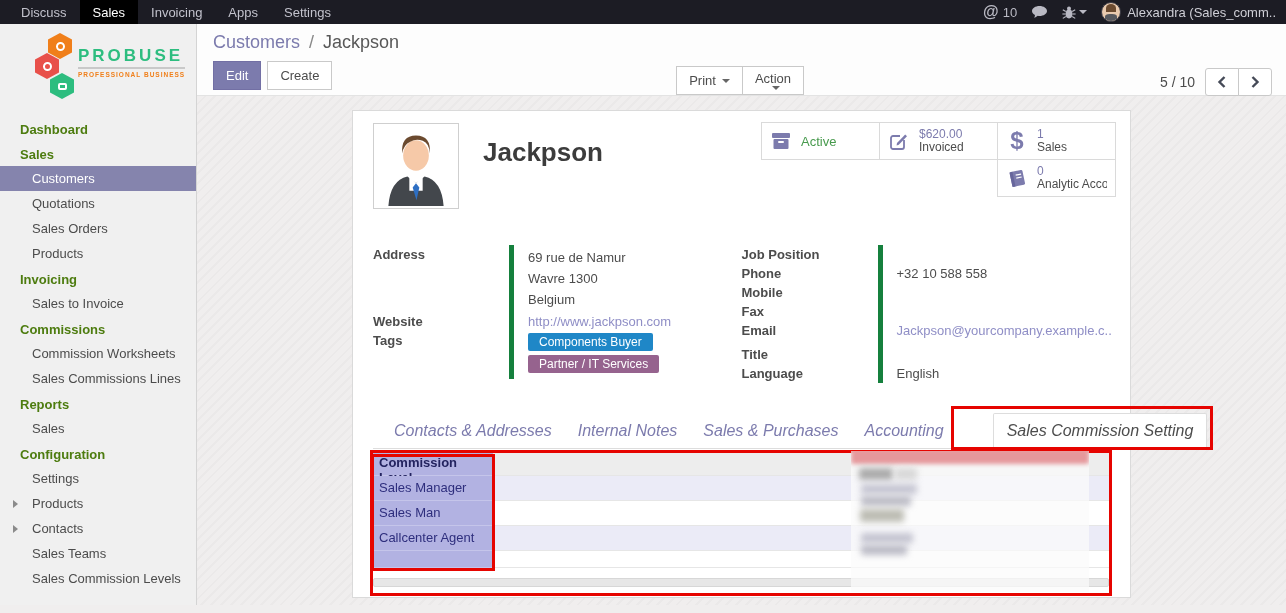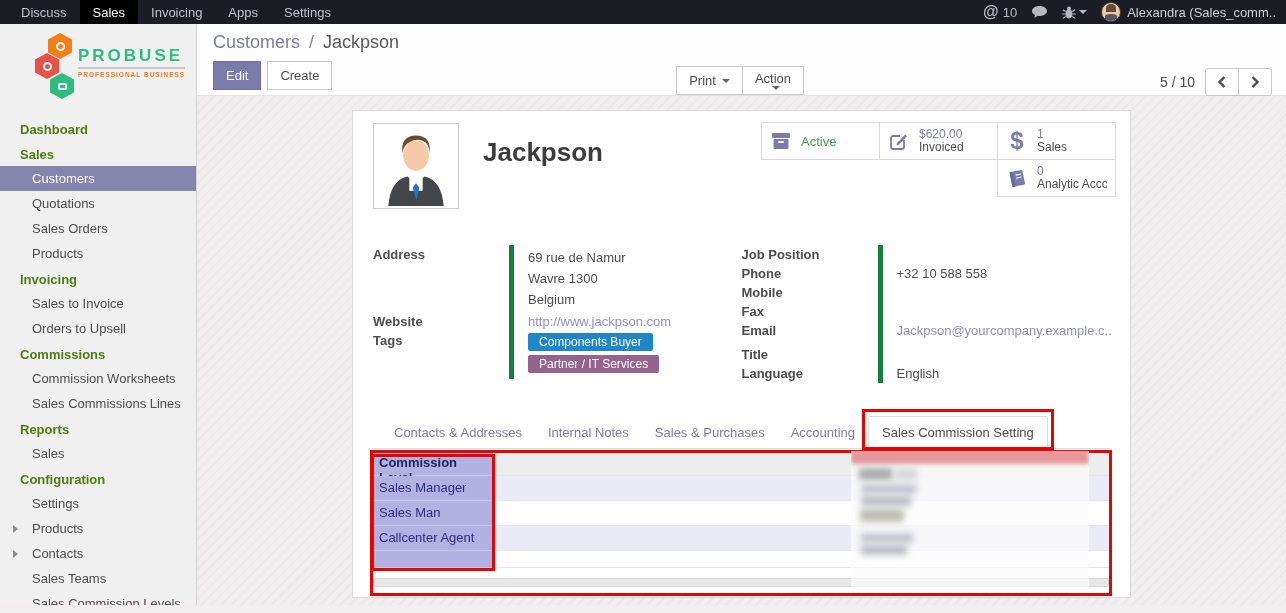--- a/index.html
+++ b/index.html
@@ -91,23 +91,23 @@
   .flabel { width:136px; font-weight:bold; color:#4c4c4c; flex:none; padding:2px 0; }
   .fvalue { flex:1; border-left:5px solid #15803d; padding:2px 0 2px 14px; color:#4c4c4c; min-height:18px; }
   .fvalue .line { line-height:21px; }
   .link { color:#8f8ec6; cursor:pointer; }
   .tag-pill { display:inline-block; color:#ffffff; border-radius:2px; padding:2px 11px; font-size:12px; margin-bottom:4px; cursor:pointer; }
   .tag-blue { background:#1f87c7; }
   .tag-purple { background:#96638e; }
 
   
   .tabs-row { display:flex; align-items:flex-end; border-bottom:1px solid #dddddd; margin-top:30px; padding-left:8px; height:36px; }
-  .tab { padding:8px 13px; color:#7c7bad; cursor:pointer; font-size:13px; white-space:nowrap; }
+  .tab { padding:8px 13px; color:#7c7bad; cursor:pointer; font-size:16px; white-space:nowrap;font-style:italic; }
   .tab-active-wrap { position:relative; }
-  .tab.active { color:#4c4c4c; background:#ffffff; border:1px solid #dddddd; border-bottom:1px solid #ffffff; margin-bottom:-1px; border-radius:2px 2px 0 0; }
+  .tab.active { color:#4c4c4c; background:#ffffff; border:1px solid #dddddd; border-bottom:1px solid #ffffff; margin-bottom:-1px; border-radius:2px 2px 0 0;margin-left:36px; }
   .annot { position:absolute; border:3px solid #e60400; pointer-events:none; }
   .annot-tab { left:-6px; right:-6px; top:-7px; bottom:-2px; z-index:5; }
 
   
   .ctable-wrap { position:relative; margin-top:2px; height:150px; }
   .ctable { width:738px; }
   .crow { display:flex; }
   .ccell-first { width:120px; background:#b2b2e2; color:#2e2e7d; padding:4px 6px; flex:none; border-bottom:1px solid #c5c5ea; }
   .ccell-first.chead { font-weight:bold; color:#23235f; }
   .crow-rest { flex:1; border-bottom:1px solid #e6e6e6; }
@@ -205,21 +205,20 @@
       </div>
       <nav class="side-menu">
         <div class="side-section-title">Dashboard</div>
         <div class="side-section-title">Sales</div>
         <div class="side-item active">Customers</div>
         <div class="side-item">Quotations</div>
         <div class="side-item">Sales Orders</div>
         <div class="side-item">Products</div>
         <div class="side-section-title">Invoicing</div>
         <div class="side-item">Sales to Invoice</div>
-        <div class="side-item">Orders to Upsell</div>
         <div class="side-section-title">Commissions</div>
         <div class="side-item">Commission Worksheets</div>
         <div class="side-item">Sales Commissions Lines</div>
         <div class="side-section-title">Reports</div>
         <div class="side-item">Sales</div>
         <div class="side-section-title">Configuration</div>
         <div class="side-item">Settings</div>
         <div class="side-item"><span class="expander"></span><span>Products</span></div>
         <div class="side-item"><span class="expander"></span><span>Contacts</span></div>
         <div class="side-item">Sales Teams</div>

